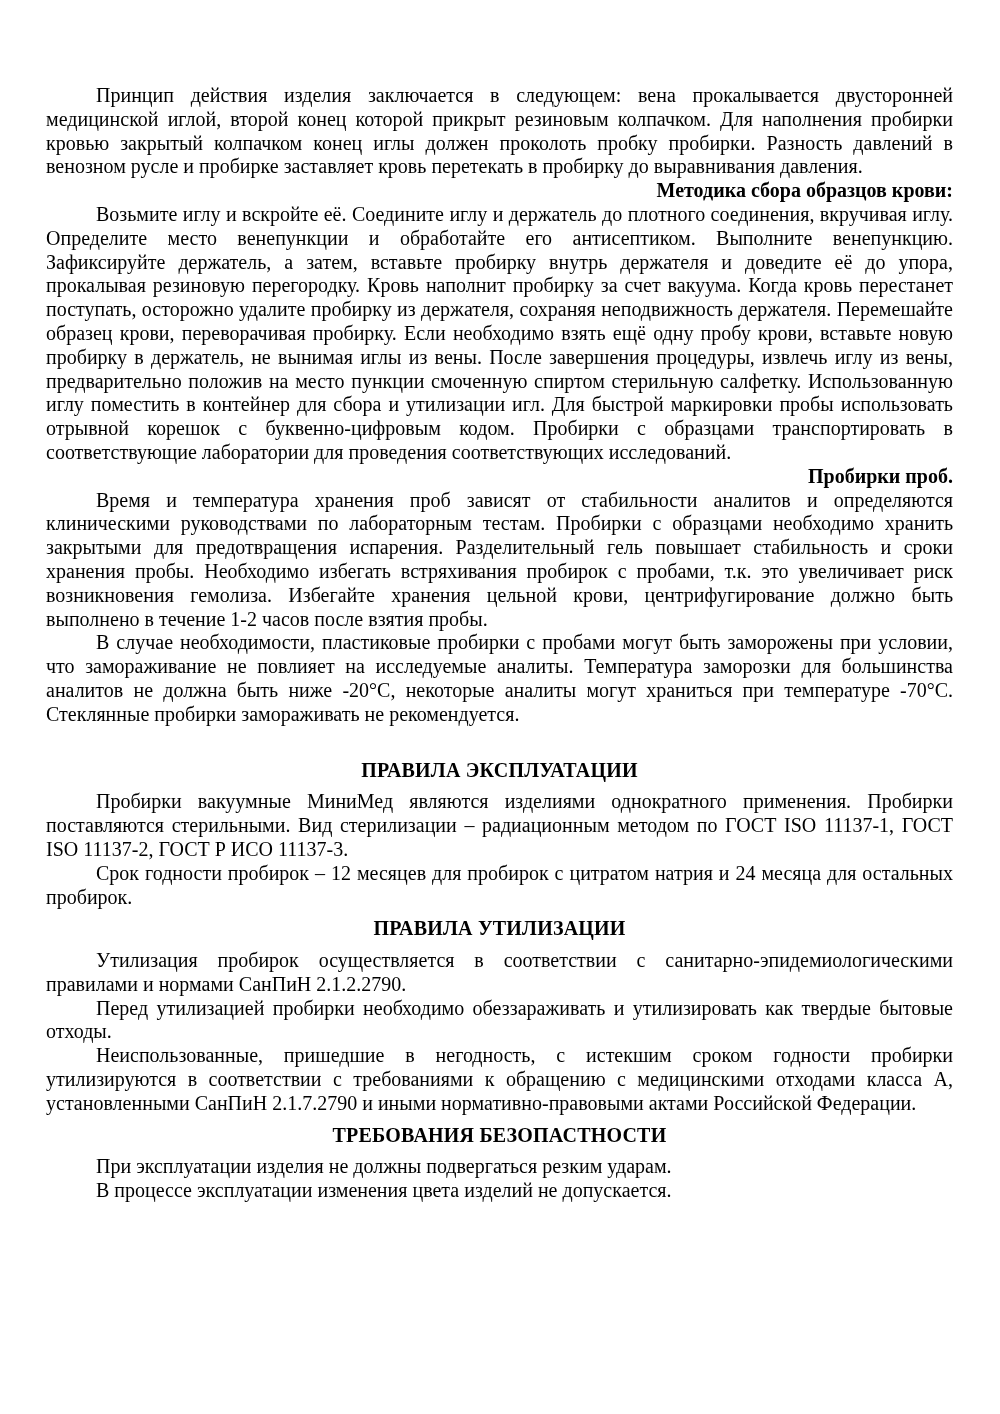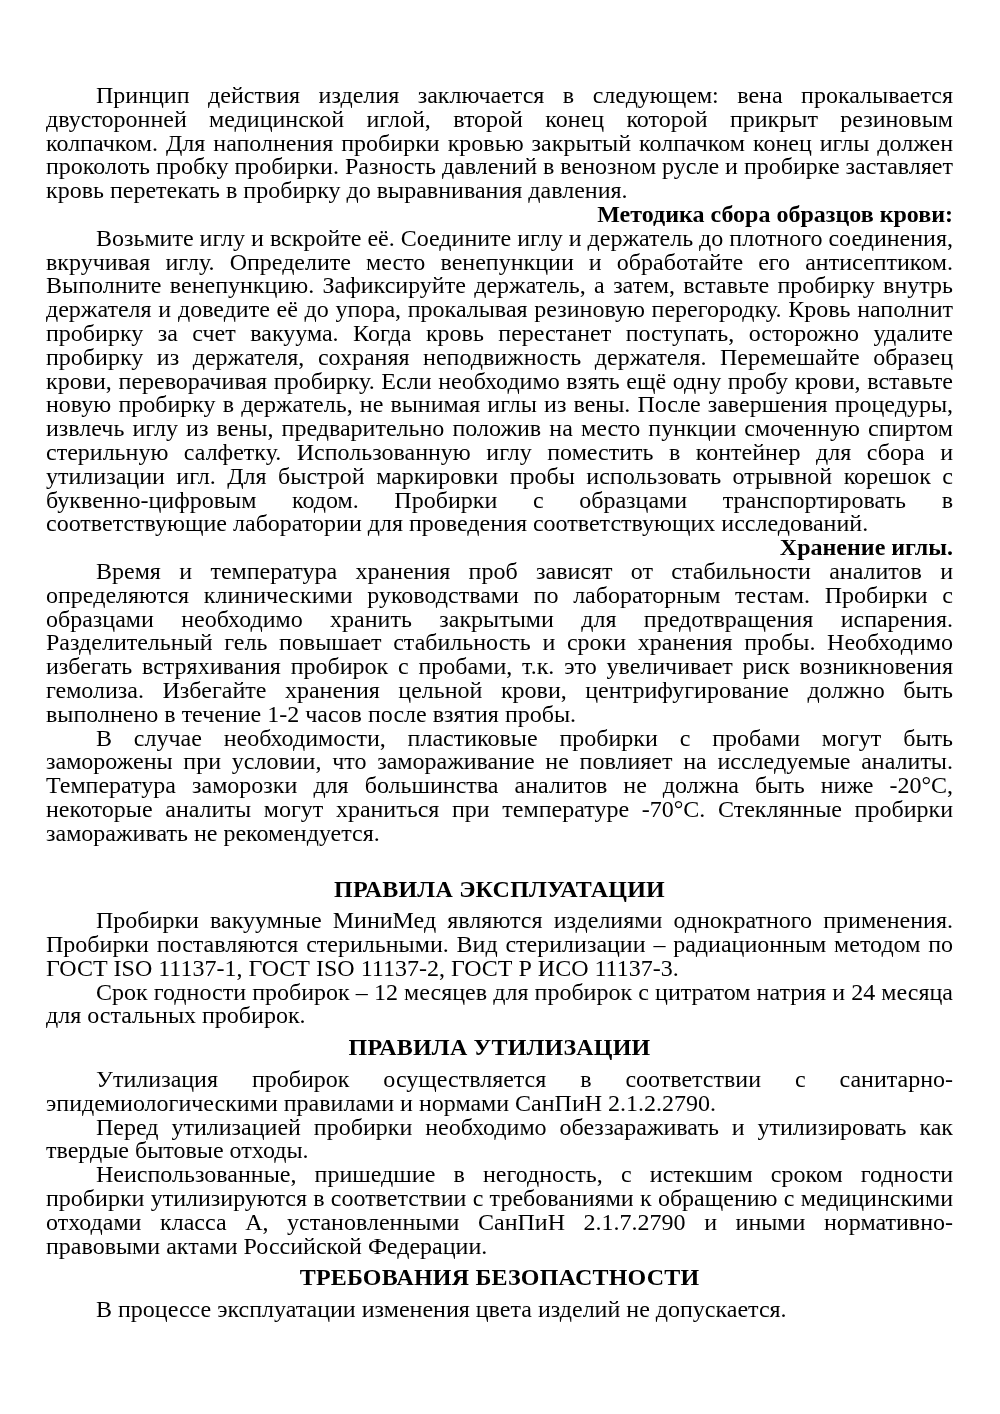--- a/index.html
+++ b/index.html
@@ -9,21 +9,21 @@
   }
   .page {
     position: relative;
     width: 1000px;
     height: 1414px;
     margin: 0 auto;
     background: #ffffff;
     box-sizing: border-box;
     padding: 84px 47px 40px 46px;
     font-family: "Liberation Serif", "DejaVu Serif", serif;
-    font-size: 24px;
+    font-size: 20px;
     line-height: 23.8px;
     color: #000000;
     overflow: hidden;
     border-radius: 13px;
   }
   .para {
     margin: 0;
     text-align: justify;
     text-indent: 50px;
   }
@@ -44,30 +44,31 @@
     height: 24px;
   }
 </style>
 </head>
 <body>
 
 <div class="page">
   <p class="para">Принцип действия изделия заключается в следующем: вена прокалывается двусторонней медицинской иглой, второй конец которой прикрыт резиновым колпачком. Для наполнения пробирки кровью закрытый колпачком конец иглы должен проколоть пробку пробирки. Разность давлений в венозном русле и пробирке заставляет кровь перетекать в пробирку до выравнивания давления.</p>
   <p class="subhead">Методика сбора образцов крови:</p>
   <p class="para">Возьмите иглу и вскройте её. Соедините иглу и держатель до плотного соединения, вкручивая иглу. Определите место венепункции и обработайте его антисептиком. Выполните венепункцию. Зафиксируйте держатель, а затем, вставьте пробирку внутрь держателя и доведите её до упора, прокалывая резиновую перегородку. Кровь наполнит пробирку за счет вакуума. Когда кровь перестанет поступать, осторожно удалите пробирку из держателя, сохраняя неподвижность держателя. Перемешайте образец крови, переворачивая пробирку. Если необходимо взять ещё одну пробу крови, вставьте новую пробирку в держатель, не вынимая иглы из вены. После завершения процедуры, извлечь иглу из вены, предварительно положив на место пункции смоченную спиртом стерильную салфетку. Использованную иглу поместить в контейнер для сбора и утилизации игл. Для быстрой маркировки пробы использовать отрывной корешок с буквенно-цифровым кодом. Пробирки с образцами транспортировать в соответствующие лаборатории для проведения соответствующих исследований.</p>
-  <p class="subhead">Хранение иглы.</p>
+  <p class="subhead">Пробирки проб.</p>
   <p class="para">Время и температура хранения проб зависят от стабильности аналитов и определяются клиническими руководствами по лабораторным тестам. Пробирки с образцами необходимо хранить закрытыми для предотвращения испарения. Разделительный гель повышает стабильность и сроки хранения пробы. Необходимо избегать встряхивания пробирок с пробами, т.к. это увеличивает риск возникновения гемолиза. Избегайте хранения цельной крови, центрифугирование должно быть выполнено в течение 1-2 часов после взятия пробы.</p>
   <p class="para">В случае необходимости, пластиковые пробирки с пробами могут быть заморожены при условии, что замораживание не повлияет на исследуемые аналиты. Температура заморозки для большинства аналитов не должна быть ниже -20°С, некоторые аналиты могут храниться при температуре -70°С. Стеклянные пробирки замораживать не рекомендуется.</p>
 
   <div class="spacer"></div>
 
   <p class="heading">ПРАВИЛА ЭКСПЛУАТАЦИИ</p>
   <p class="para">Пробирки вакуумные МиниМед являются изделиями однократного применения. Пробирки поставляются стерильными. Вид стерилизации – радиационным методом по ГОСТ ISO 11137-1, ГОСТ ISO 11137-2, ГОСТ Р ИСО 11137-3.</p>
   <p class="para">Срок годности пробирок – 12 месяцев для пробирок с цитратом натрия и 24 месяца для остальных пробирок.</p>
 
   <p class="heading">ПРАВИЛА УТИЛИЗАЦИИ</p>
   <p class="para">Утилизация пробирок осуществляется в соответствии с санитарно-эпидемиологическими правилами и нормами СанПиН 2.1.2.2790.</p>
   <p class="para">Перед утилизацией пробирки необходимо обеззараживать и утилизировать как твердые бытовые отходы.</p>
   <p class="para">Неиспользованные, пришедшие в негодность, с истекшим сроком годности пробирки утилизируются в соответствии с требованиями к обращению с медицинскими отходами класса А, установленными СанПиН 2.1.7.2790 и иными нормативно-правовыми актами Российской Федерации.</p>
 
   <p class="heading">ТРЕБОВАНИЯ БЕЗОПАСТНОСТИ</p>
+  <p class="para">При эксплуатации изделия не должны подвергаться резким ударам.</p>
   <p class="para">В процессе эксплуатации изменения цвета изделий не допускается.</p>
 </div>
 
 </body></html>

